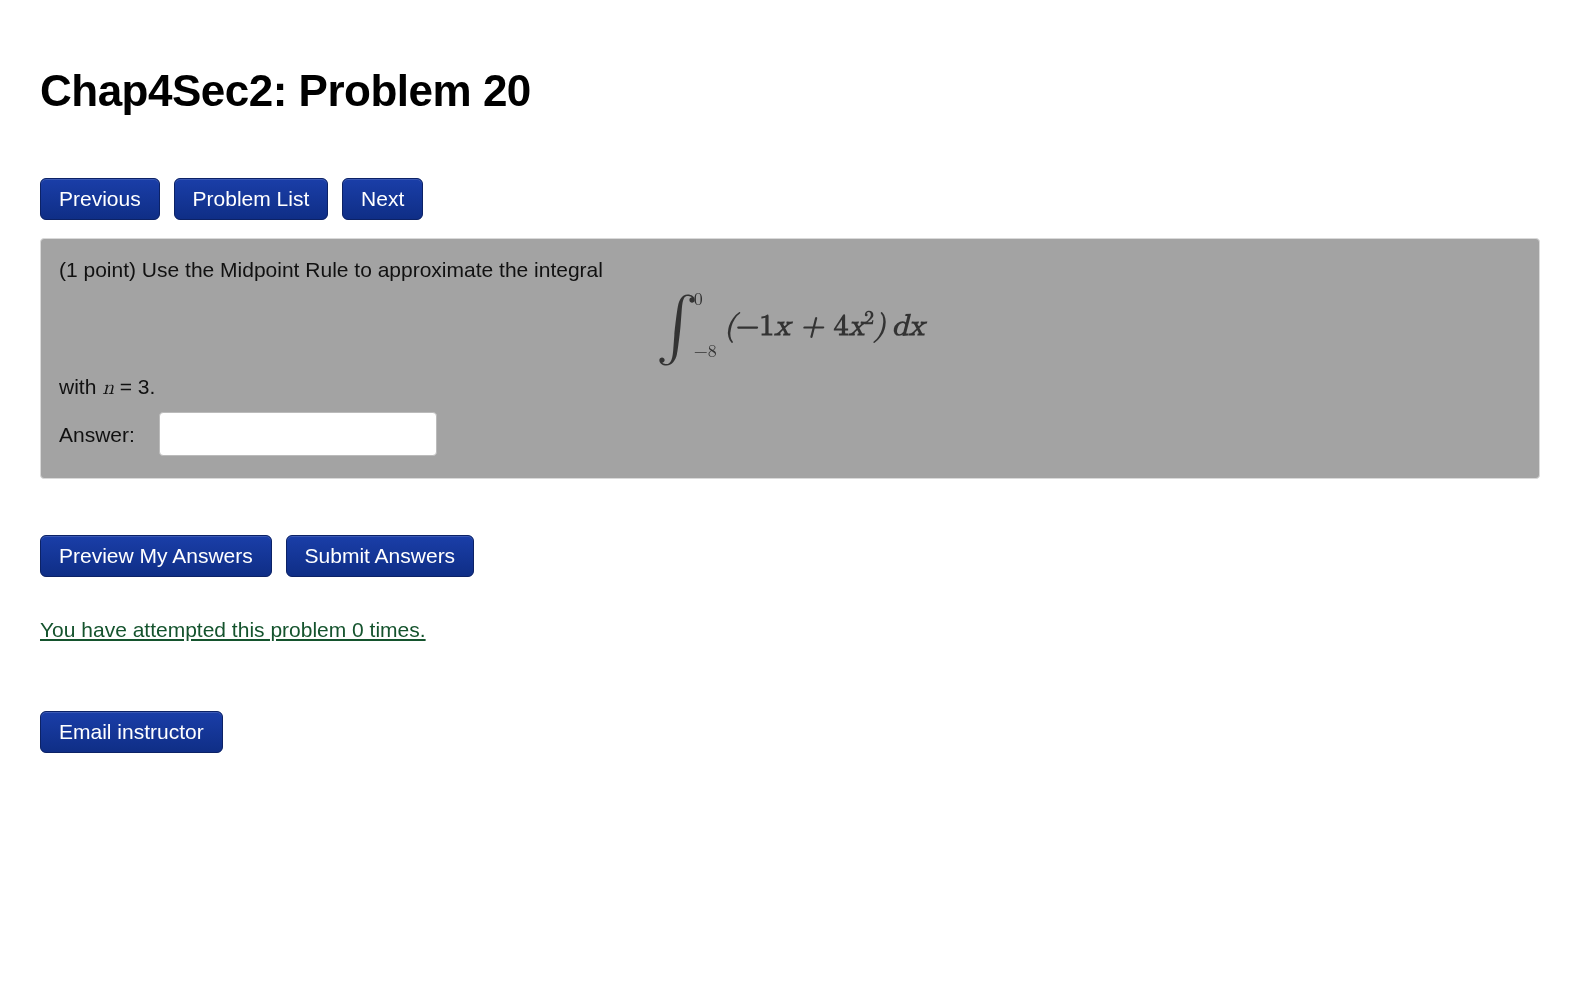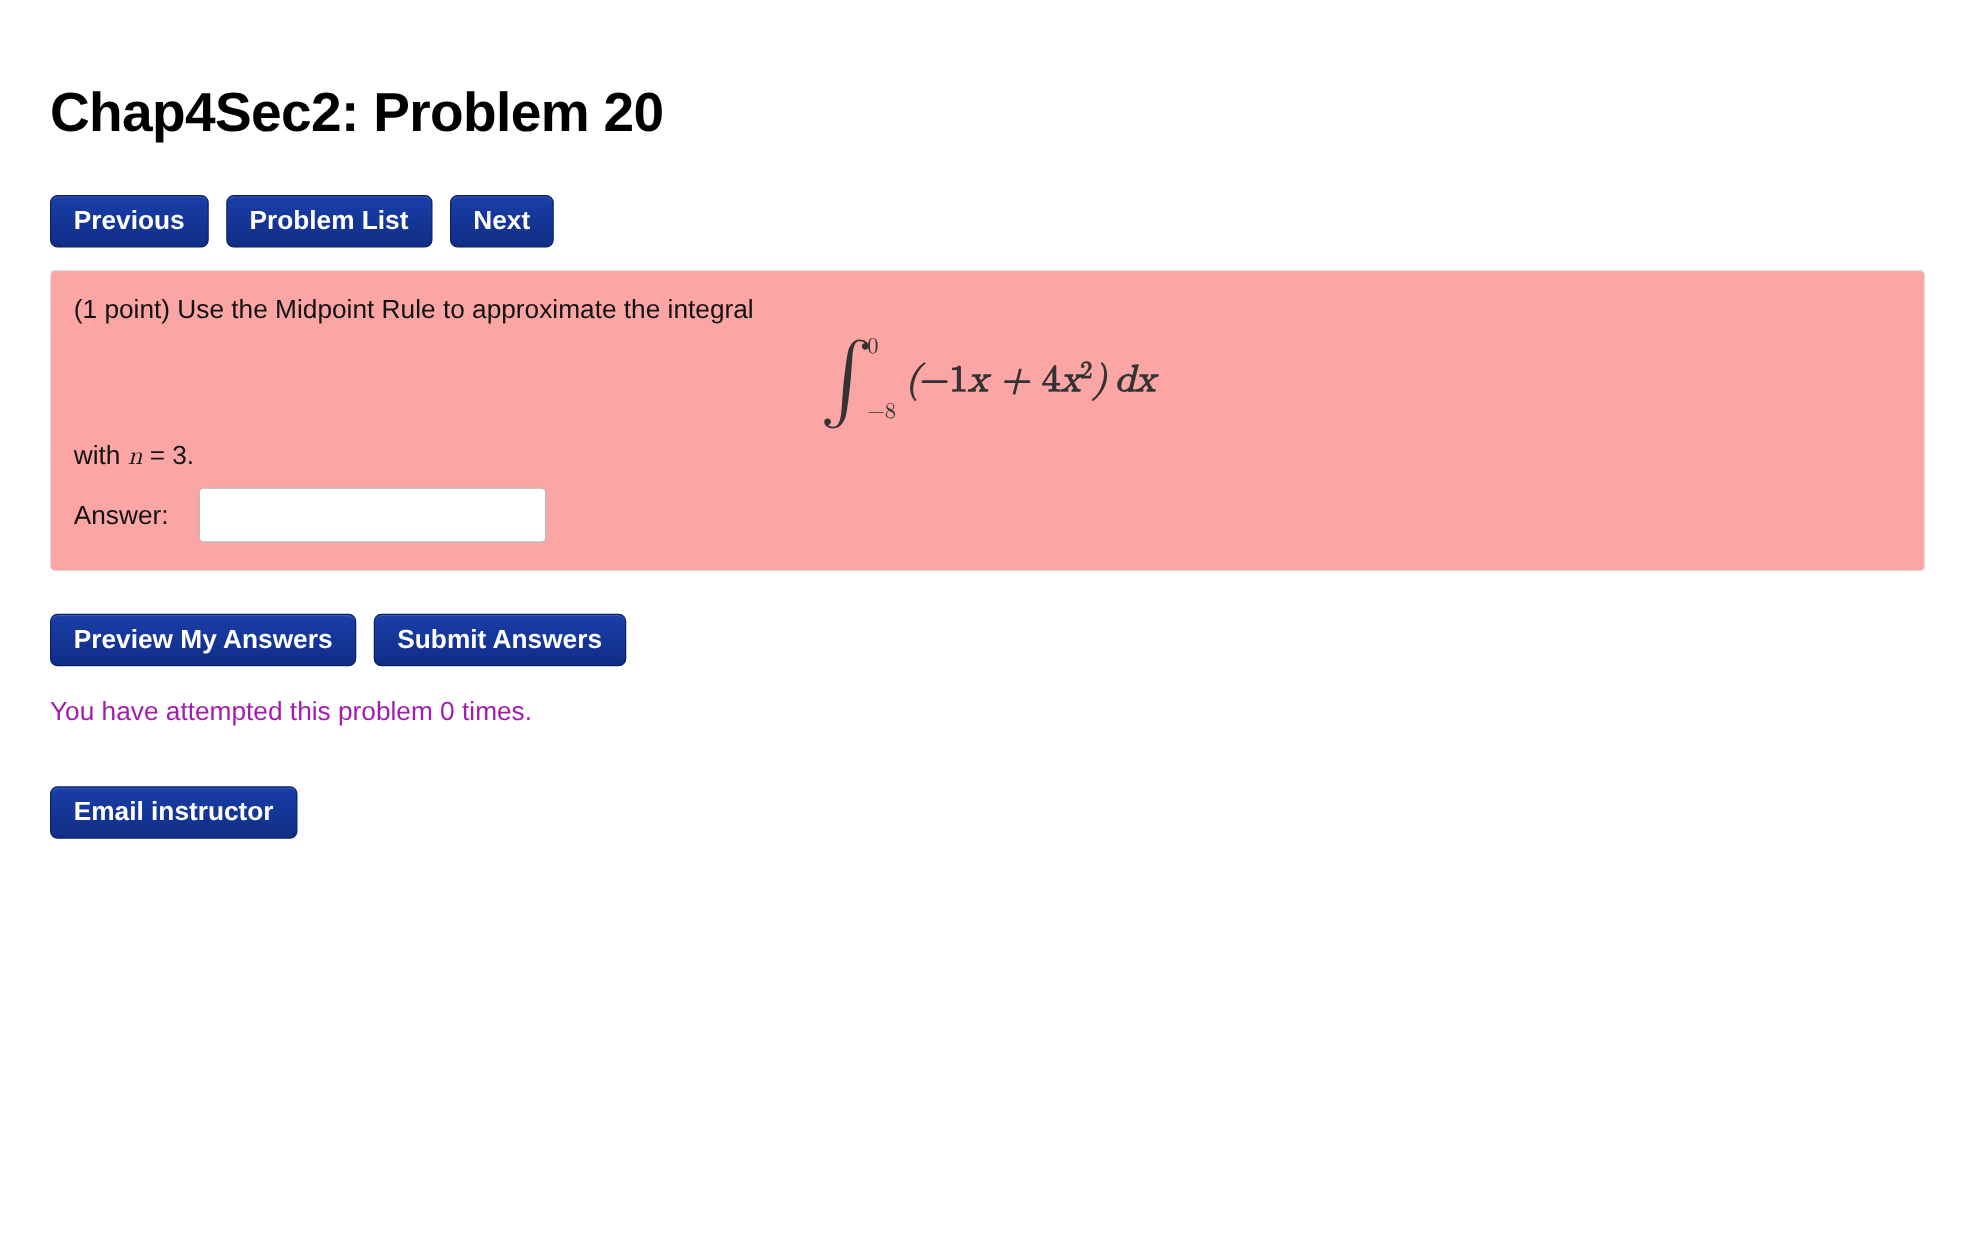--- a/index.html
+++ b/index.html
@@ -24,30 +24,31 @@
   }
   .btn{
     display:inline-block;
     background:linear-gradient(#1a3ea8,#0f2e86);
     background-color:#153a94;
     color:#fff;
     border:1px solid #0c2266;
     border-radius:6px;
     padding:8px 18px;
     font-size:21px;
-    font-weight:700;
+    font-weight:400;
     cursor:pointer;
     margin-right:8px;
     text-align:center;
     box-shadow:inset 0 1px 0 rgba(255,255,255,0.15);
+    margin-top:22px;
   }
   .nav-row{margin-bottom:18px;}
   .problem-box{
     border:1px solid #d9d9d9;
-    background:#fca5a5;
+    background:#a3a3a3;
     border-radius:4px;
     padding:16px 18px 22px 18px;
     margin-top:0;
   }
   .problem-line{
     font-size:21px;
     color:#111;
   }
   .math-display{
     text-align:center;
@@ -101,23 +102,24 @@
     border:1px solid #bbb;
     border-radius:4px;
     background:#fff;
     font-size:20px;
     padding:2px 8px;
   }
   .action-row{
     margin-top:34px;
   }
   .status-text{
-    margin-top:22px;
+    margin-top:38px;
     font-size:21px;
-    color:#a21caf;
+    color:#14532d;
+    text-decoration:underline;
   }
   .status-text p{margin:2px 0;}
   .email-row{margin-top:44px;}
 </style>
 </head>
 <body>
 
 <div class="page">
 
   <h1 class="title">Chap4Sec2: Problem 20</h1>

